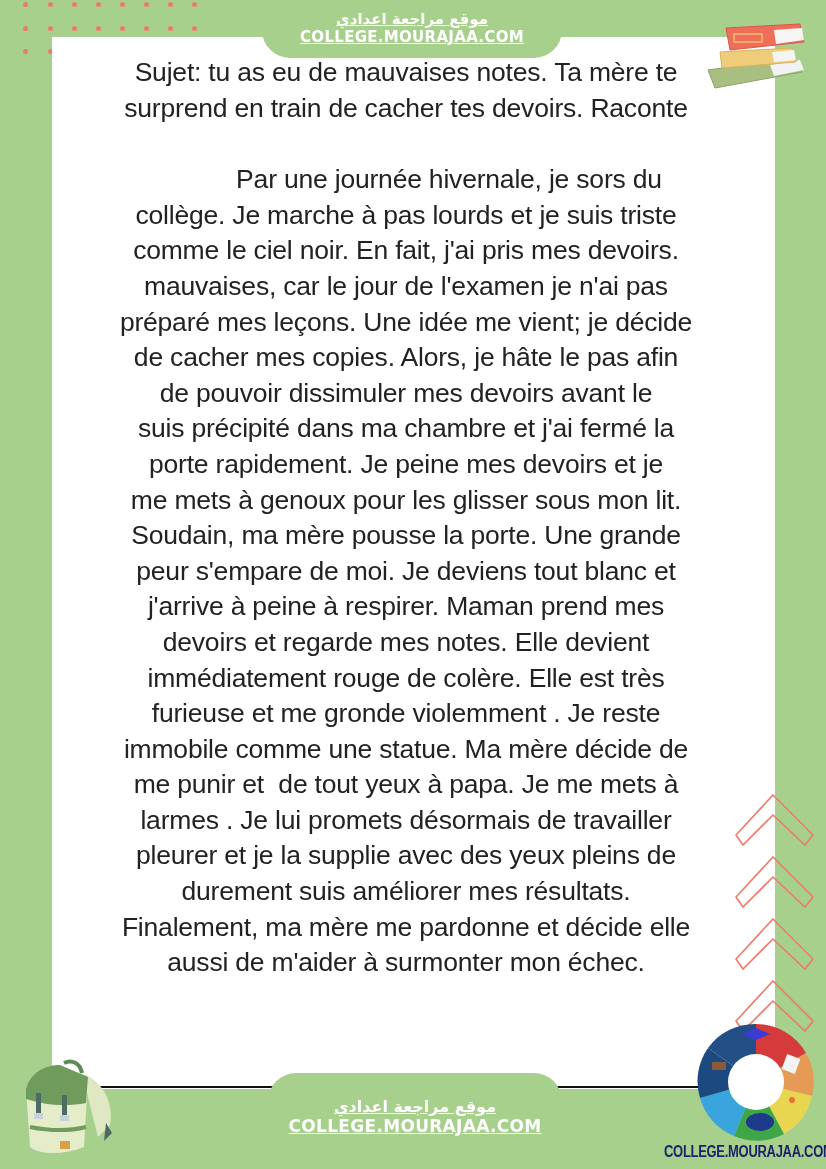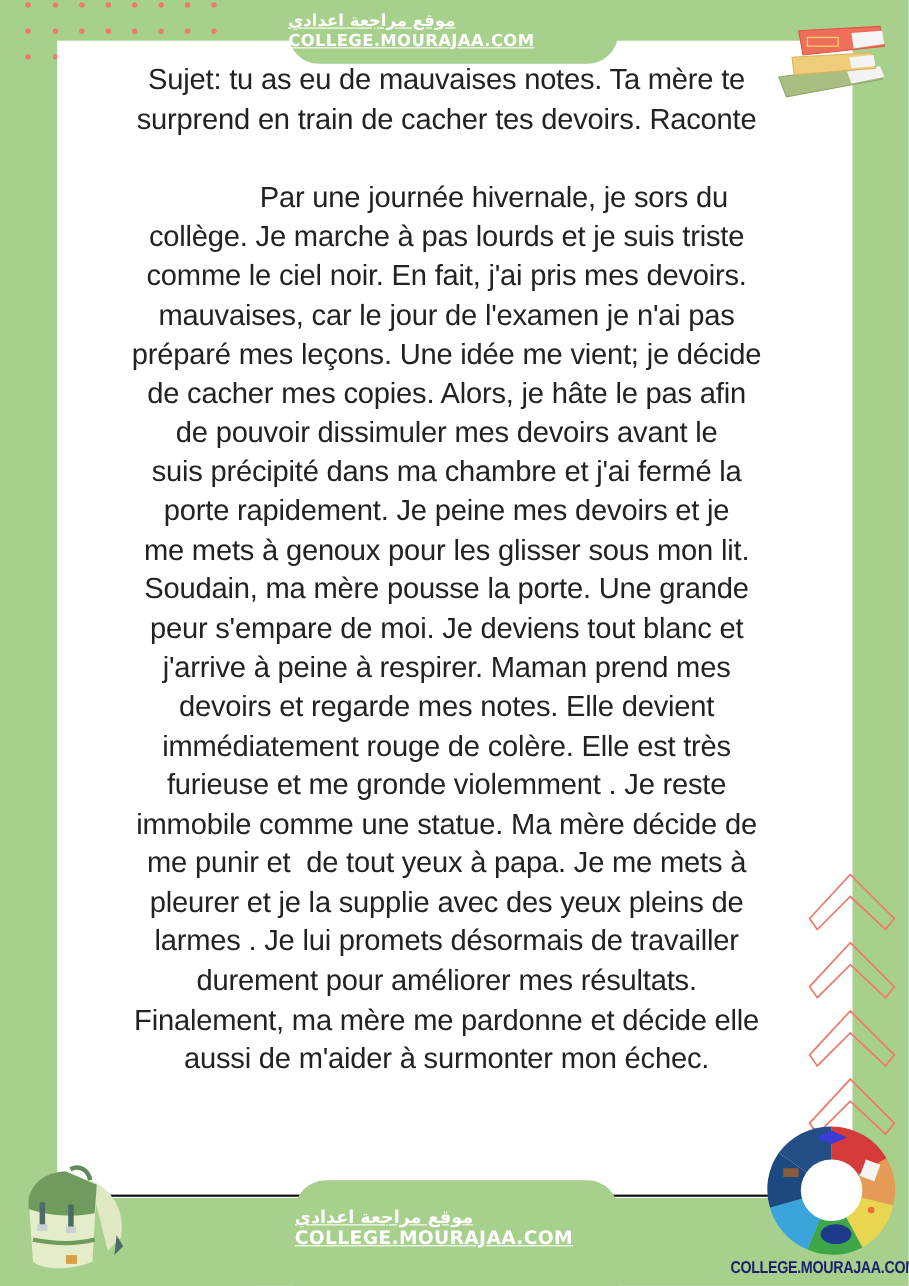--- a/index.html
+++ b/index.html
@@ -4,21 +4,21 @@
 <style>
   html, body { margin:0; padding:0; }
   body { width:826px; height:1169px; position:relative; overflow:hidden; background:#a8d08d; font-family:"Liberation Sans", sans-serif; }
   .dots { position:absolute; left:0; top:0; width:200px; height:60px; }
   .dot { position:absolute; width:5px; height:5px; border-radius:50%; background:#ee7a6a; }
   .panel { position:absolute; left:52px; top:37px; width:723px; height:1052px; background:#fff; }
   .panel-rule { position:absolute; left:100px; top:1086px; width:648px; height:2px; background:#111; }
   .doc { position:absolute; left:61px; top:55px; width:690px; color:#222; font-family:"Liberation Sans", sans-serif; font-size:26.5px; line-height:35.6px; letter-spacing:-0.2px; }
   .doc p { margin:0; white-space:pre;text-align:center; }
   .gap { height:36px; }
-  .banner { position:absolute; background:#a8d08d; color:#fff; text-align:left; font-family:"DejaVu Sans", sans-serif; }
+  .banner { position:absolute; background:#a8d08d; color:#fff; text-align:center; font-family:"DejaVu Sans", sans-serif; }
   .banner-top { left:262px; top:0; width:300px; height:58px; border-radius:0 0 28px 28px; }
   .banner-bot { left:268px; top:1073px; width:294px; height:96px; border-radius:28px 28px 0 0; }
   .b-ar { font-size:15px; font-weight:bold; text-decoration:underline; display:block; }
   .b-en { font-size:15px; font-weight:bold; text-decoration:underline; display:block; letter-spacing:0.3px; }
   .banner-top .b-ar { padding-top:10px; }
   .banner-bot .b-ar { padding-top:24px; font-size:16px; }
   .banner-bot .b-en { font-size:17px; }
   .books { position:absolute; left:700px; top:10px; width:110px; height:85px; }
   .chevrons { position:absolute; left:733px; top:790px; width:90px; height:250px; }
   .wheel { position:absolute; left:696px; top:1022px; width:120px; height:120px; }
@@ -73,23 +73,23 @@
   <p>porte rapidement. Je peine mes devoirs et je</p>
   <p>me mets à genoux pour les glisser sous mon lit.</p>
   <p>Soudain, ma mère pousse la porte. Une grande</p>
   <p>peur s'empare de moi. Je deviens tout blanc et</p>
   <p>j'arrive à peine à respirer. Maman prend mes</p>
   <p>devoirs et regarde mes notes. Elle devient</p>
   <p>immédiatement rouge de colère. Elle est très</p>
   <p>furieuse et me gronde violemment . Je reste</p>
   <p>immobile comme une statue. Ma mère décide de</p>
   <p>me punir et  de tout yeux à papa. Je me mets à</p>
+  <p>larmes . Je lui promets désormais de travailler</p>
   <p>pleurer et je la supplie avec des yeux pleins de</p>
-  <p>larmes . Je lui promets désormais de travailler</p>
-  <p>durement pour améliorer mes résultats.</p>
+  <p>durement suis améliorer mes résultats.</p>
   <p>Finalement, ma mère me pardonne et décide elle</p>
   <p>aussi de m'aider à surmonter mon échec.</p>
 </div>
 
 <div class="banner banner-top">
   <span class="b-ar" dir="rtl">موقع مراجعة اعدادي</span>
   <span class="b-en">COLLEGE.MOURAJAA.COM</span>
 </div>
 
 <div class="banner banner-bot">

